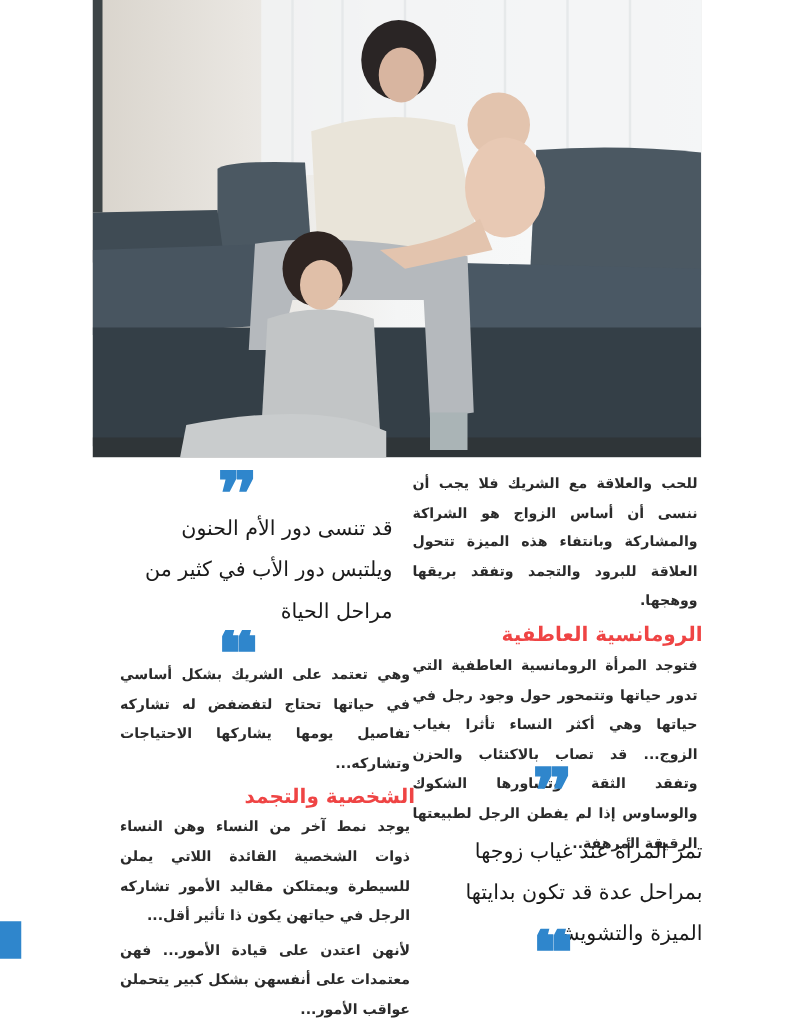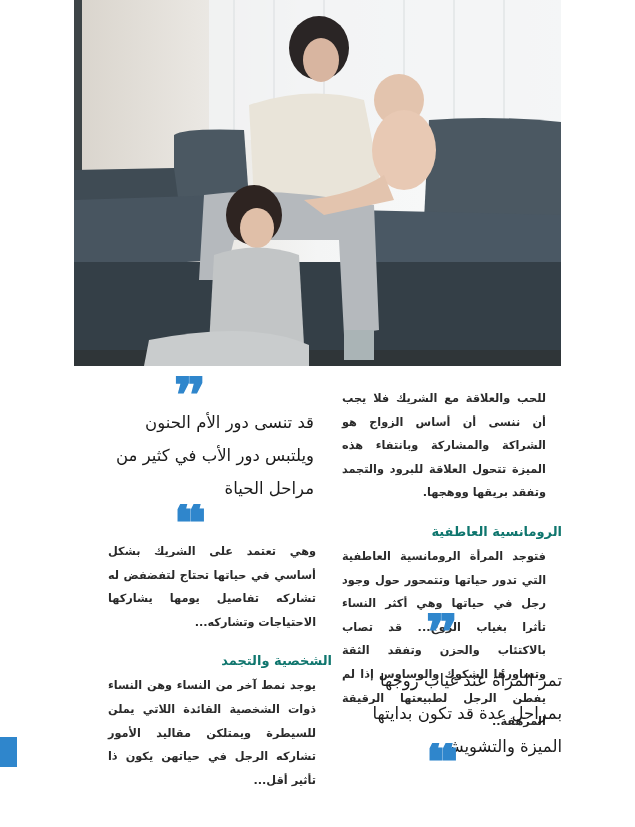--- a/index.html
+++ b/index.html
@@ -1,23 +1,23 @@
 <!DOCTYPE html>
 <html><head>
 <meta charset="utf-8">
 <style>
   html,body{margin:0;padding:0;background:#ffffff;}
   body{width:635px;height:827px;position:relative;overflow:hidden;font-family:"DejaVu Sans",sans-serif;}
   .photo{position:absolute;left:74px;top:0;width:487px;height:366px;overflow:hidden;background:#cfd3d4;}
   .photo svg{display:block;width:100%;height:100%;}
   .col{position:absolute;direction:rtl;text-align:justify;color:#2a2a2a;}
   .body-text{font-size:11.3px;line-height:23.6px;font-weight:bold;}
-  .body-text p{margin:16px;}
+  .body-text p{margin:4px;}
   .last-line{text-align-last:right;}
-  .heading{color:#0f766e;font-size:13px;font-weight:bold;line-height:22px;margin:0;}
+  .heading{color:#ef4444;font-size:16px;font-weight:bold;line-height:22px;margin:0;}
   .pull{position:absolute;direction:rtl;text-align:right;color:#1a1a1a;font-size:16.5px;line-height:33px;font-family:"DejaVu Sans",sans-serif;}
   .quote-mark{position:absolute;color:#2f86cc;font-family:"DejaVu Serif",serif;font-weight:bold;font-size:62px;line-height:40px;height:30px;overflow:hidden;text-align:center;width:60px;}
   .side-tab{position:absolute;left:0;top:737px;width:17px;height:30px;background:#2f86cc;}
 </style>
 </head>
 <body>
 
 <div class="photo">
   <svg viewBox="0 0 487 366" preserveAspectRatio="none">
     <defs>
@@ -90,15 +90,16 @@
   <div>قد تنسى دور الأم الحنون</div>
   <div>ويلتبس دور الأب في كثير من</div>
   <div>مراحل الحياة</div>
 </div>
 <div class="quote-mark" style="left:160px;top:504px;">❝</div>
 
 <div class="col body-text" style="left:92px;top:524px;width:240px;">
   <p class="last-line">وهي تعتمد على الشريك بشكل أساسي في حياتها تحتاج لتفضفض له تشاركه تفاصيل يومها يشاركها الاحتياجات وتشاركه...</p>
   <h3 class="heading">الشخصية والتجمد</h3>
   <p class="last-line" style="margin-top:2px;">يوجد نمط آخر من النساء وهن النساء ذوات الشخصية القائدة اللاتي يملن للسيطرة ويمتلكن مقاليد الأمور تشاركه الرجل في حياتهن يكون ذا تأثير أقل...</p>
+  <p class="last-line">لأنهن اعتدن على قيادة الأمور... فهن معتمدات على أنفسهن بشكل كبير يتحملن عواقب الأمور...</p>
 </div>
 
 <div class="side-tab"></div>
 
 </body></html>

